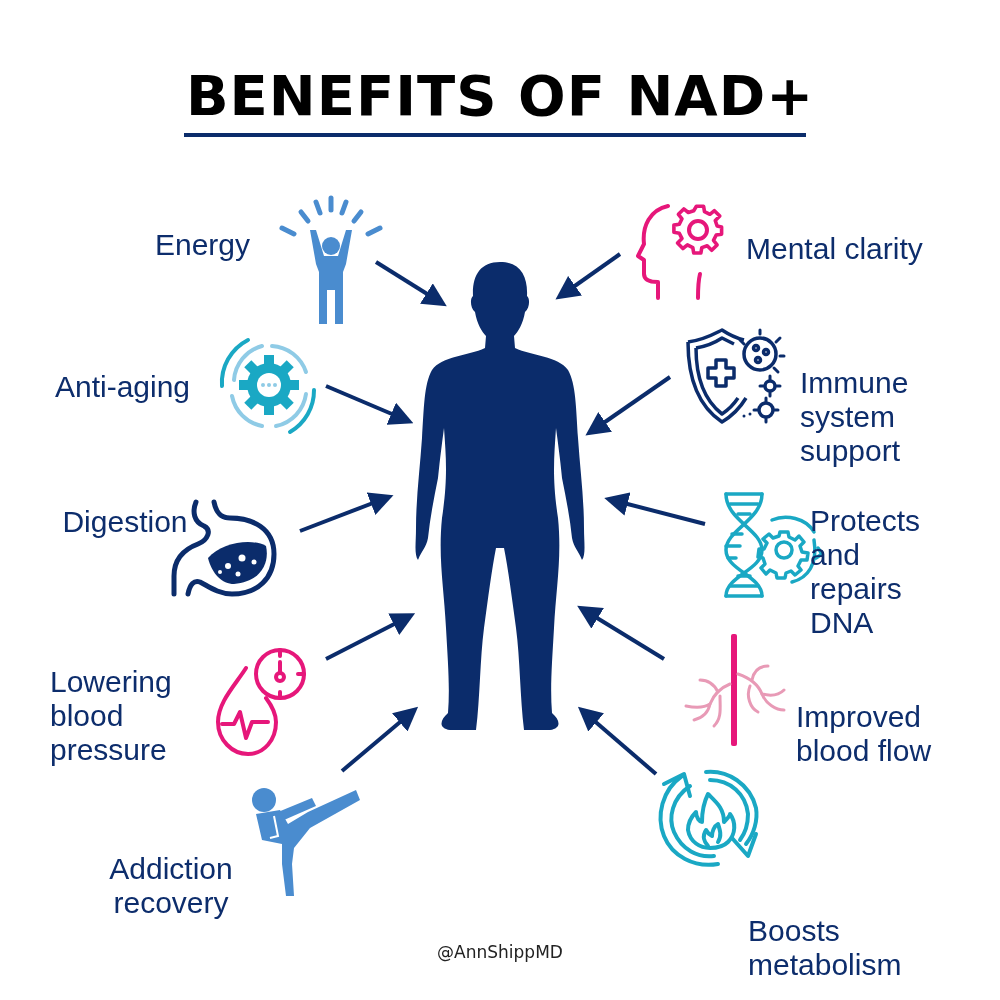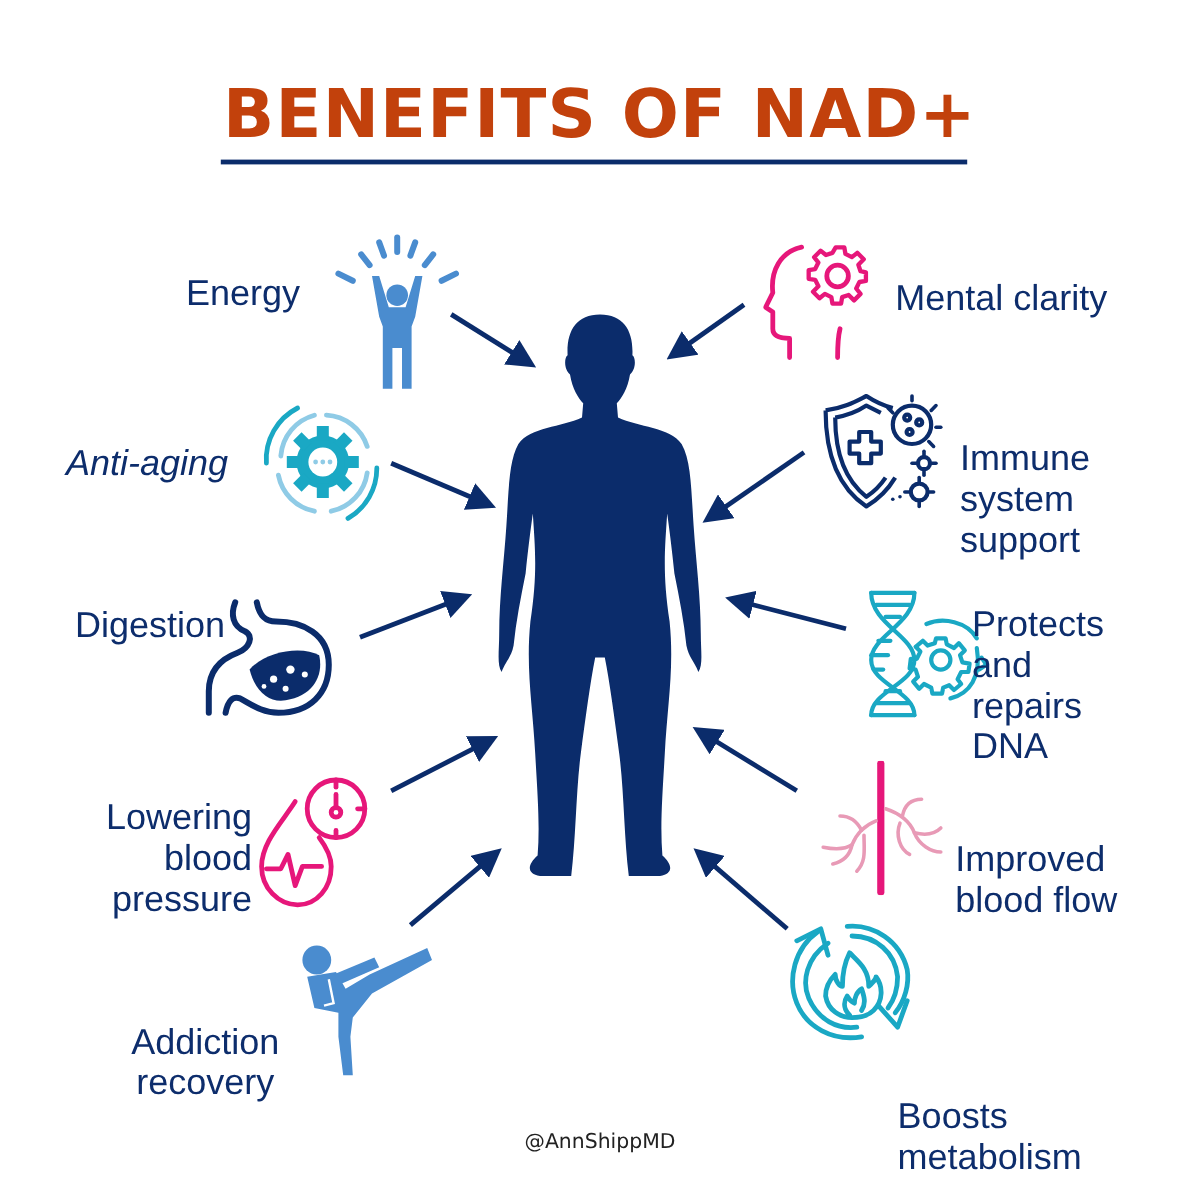--- a/index.html
+++ b/index.html
@@ -1,20 +1,20 @@
 <!DOCTYPE html>
 <html><head>
 <meta charset="utf-8">
 <style>
   html, body { margin: 0; padding: 0; background: #ffffff; }
   body { width: 1000px; height: 1000px; position: relative; overflow: hidden;
          font-family: "Liberation Sans", sans-serif; color: #0d2d6c; }
   .title { position: absolute; left: 0; width: 1000px; top: 64px; text-align: center;
            font-family: "DejaVu Sans", sans-serif; font-weight: bold; font-size: 56px;
-           letter-spacing: 1px; color: #c2410c; line-height: 64px; }
+           letter-spacing: 1px; color: #000000; line-height: 64px; }
   .title-underline { position: absolute; left: 184px; top: 133px; width: 622px; height: 4px; background: #0b2c6b; }
   .label { position: absolute; font-size: 30px; line-height: 34px; color: #0d2d6c; text-align: left; white-space: nowrap; }
   .label.left { text-align: center; }
   .icon { position: absolute; }
   svg.layer { position: absolute; left: 0; top: 0; }
   .footer { position: absolute; left: 0; width: 1000px; top: 942px; text-align: center;
             font-family: "DejaVu Sans", sans-serif; font-size: 17px; color: #222; }
 </style>
 </head>
 <body>
@@ -67,21 +67,21 @@
     <line x1="85" y1="18" x2="78" y2="27"></line>
     <line x1="6" y1="34" x2="18" y2="40"></line>
     <line x1="104" y1="34" x2="92" y2="40"></line>
   </g>
   <g fill="#4a8ccf">
     <circle cx="55" cy="52" r="9"></circle>
     <path d="M34,36 L40,36 L48,62 L62,62 L70,36 L76,36 L70,70 L67,78 L67,130 L59,130 L59,96 L51,96 L51,130 L43,130 L43,78 L40,70 Z"></path>
   </g>
 </svg>
 
-<div class="label left" style="left:40px;top:370px;width:165px;font-style:italic;">Anti-aging</div>
+<div class="label left" style="left:40px;top:370px;width:165px;">Anti-aging</div>
 <svg class="icon" style="left:214px;top:330px" width="110" height="115" viewBox="0 0 110 115">
   <g fill="none" stroke="#8fcbe6" stroke-width="4" stroke-linecap="round">
     <path d="M20,50 A38,38 0 0 1 48,16"></path>
     <path d="M58,16 A38,38 0 0 1 92,42"></path>
     <path d="M92,64 A38,38 0 0 1 62,96"></path>
     <path d="M48,96 A38,38 0 0 1 18,66"></path>
   </g>
   <g fill="none" stroke="#1aa8c4" stroke-width="4" stroke-linecap="round">
     <path d="M8,56 A48,48 0 0 1 34,10"></path>
     <path d="M100,60 A48,48 0 0 1 76,102"></path>
@@ -116,21 +116,21 @@
   <path d="M40,60 C54,44 84,40 98,48 C102,66 92,84 66,86 C54,86 44,76 40,60 Z" fill="#0b2c6b"></path>
   <g fill="#ffffff">
       <circle cx="60" cy="68" r="3"></circle>
       <circle cx="74" cy="60" r="3.5"></circle>
       <circle cx="86" cy="64" r="2.5"></circle>
       <circle cx="70" cy="76" r="2.5"></circle>
       <circle cx="52" cy="74" r="2"></circle>
     </g>
 </svg>
 
-<div class="label left" style="left:50px;top:665px;width:160px;white-space:pre;text-align:right;">Lowering
+<div class="label left" style="left:50px;top:665px;width:160px;white-space:pre;text-align:left;">Lowering
 blood
 pressure</div>
 <svg class="icon" style="left:212px;top:644px" width="104" height="114" viewBox="0 0 104 114">
   <g fill="none" stroke="#e6177a" stroke-width="4" stroke-linecap="round" stroke-linejoin="round">
     <circle cx="68" cy="30" r="24"></circle>
     <line x1="68" y1="6" x2="68" y2="12"></line>
       <line x1="92" y1="30" x2="86" y2="30"></line>
       <line x1="68" y1="54" x2="68" y2="48"></line>
     <line x1="68" y1="18" x2="68" y2="28"></line>
       <circle cx="68" cy="33" r="4"></circle>

